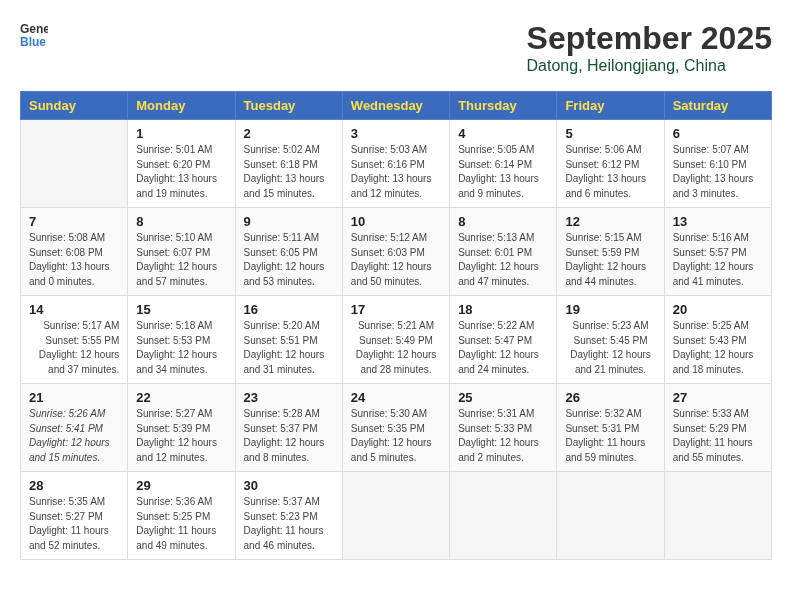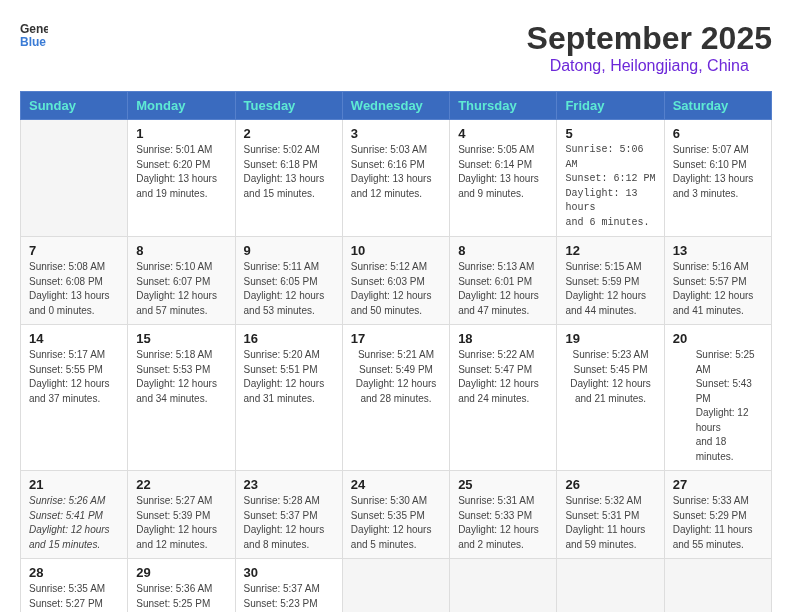--- a/index.html
+++ b/index.html
@@ -19,39 +19,39 @@
     .logo {
       display: flex;
       align-items: center;
       gap: 4px;
     }
     .logo-icon {
       width: 28px;
       height: 28px;
     }
     .title-area {
-      text-align: center;
+      text-align: left;
     }
     .month-title {
       font-size: 32px;
       font-weight: bold;
       color: #333;
     }
     .location-title {
       font-size: 16px;
-      color: #6d28d9;
+      color: #14532d;
     }
     .calendar-table {
       width: 100%;
       border-collapse: collapse;
       border: 1px solid #ccc;
     }
     .calendar-table th {
       background-color: #3a6bbf;
-      color: #5eead4;
+      color: #fde047;
       font-size: 13px;
       font-weight: bold;
       padding: 6px 8px;
       text-align: left;
       border: 1px solid #5580cc;
     }
     .calendar-table td {
       vertical-align: top;
       padding: 6px 8px;
       border: 1px solid #ddd;
@@ -134,21 +134,21 @@
         </td>
         <td>
           <span class="day-number">4</span>
           <div class="day-info" style="white-space: pre-line;">Sunrise: 5:05 AM
 Sunset: 6:14 PM
 Daylight: 13 hours
 and 9 minutes.</div>
         </td>
         <td>
           <span class="day-number">5</span>
-          <div class="day-info" style="white-space: pre-line; font-family: Liberation Mono, monospace;">Sunrise: 5:06 AM
+          <div class="day-info" style="white-space: pre-line;">Sunrise: 5:06 AM
 Sunset: 6:12 PM
 Daylight: 13 hours
 and 6 minutes.</div>
         </td>
         <td>
           <span class="day-number">6</span>
           <div class="day-info" style="white-space: pre-line;">Sunrise: 5:07 AM
 Sunset: 6:10 PM
 Daylight: 13 hours
 and 3 minutes.</div>
@@ -201,21 +201,21 @@
           <span class="day-number">13</span>
           <div class="day-info" style="white-space: pre-line;">Sunrise: 5:16 AM
 Sunset: 5:57 PM
 Daylight: 12 hours
 and 41 minutes.</div>
         </td>
       </tr>
       <tr>
         <td>
           <span class="day-number">14</span>
-          <div class="day-info" style="white-space: pre-line;">Sunrise: 5:17 AM
+          <div class="day-info" style="white-space: pre-line; text-align: right;">Sunrise: 5:17 AM
 Sunset: 5:55 PM
 Daylight: 12 hours
 and 37 minutes.</div>
         </td>
         <td>
           <span class="day-number">15</span>
           <div class="day-info" style="white-space: pre-line;">Sunrise: 5:18 AM
 Sunset: 5:53 PM
 Daylight: 12 hours
 and 34 minutes.</div>
@@ -243,21 +243,21 @@
         </td>
         <td>
           <span class="day-number">19</span>
           <div class="day-info" style="white-space: pre-line; text-align: center;">Sunrise: 5:23 AM
 Sunset: 5:45 PM
 Daylight: 12 hours
 and 21 minutes.</div>
         </td>
         <td>
           <span class="day-number">20</span>
-          <div class="day-info" style="white-space: pre-line; margin-left: 23px;">Sunrise: 5:25 AM
+          <div class="day-info" style="white-space: pre-line;">Sunrise: 5:25 AM
 Sunset: 5:43 PM
 Daylight: 12 hours
 and 18 minutes.</div>
         </td>
       </tr>
       <tr>
         <td>
           <span class="day-number">21</span>
           <div class="day-info" style="white-space: pre-line; font-style: italic;">Sunrise: 5:26 AM
 Sunset: 5:41 PM

